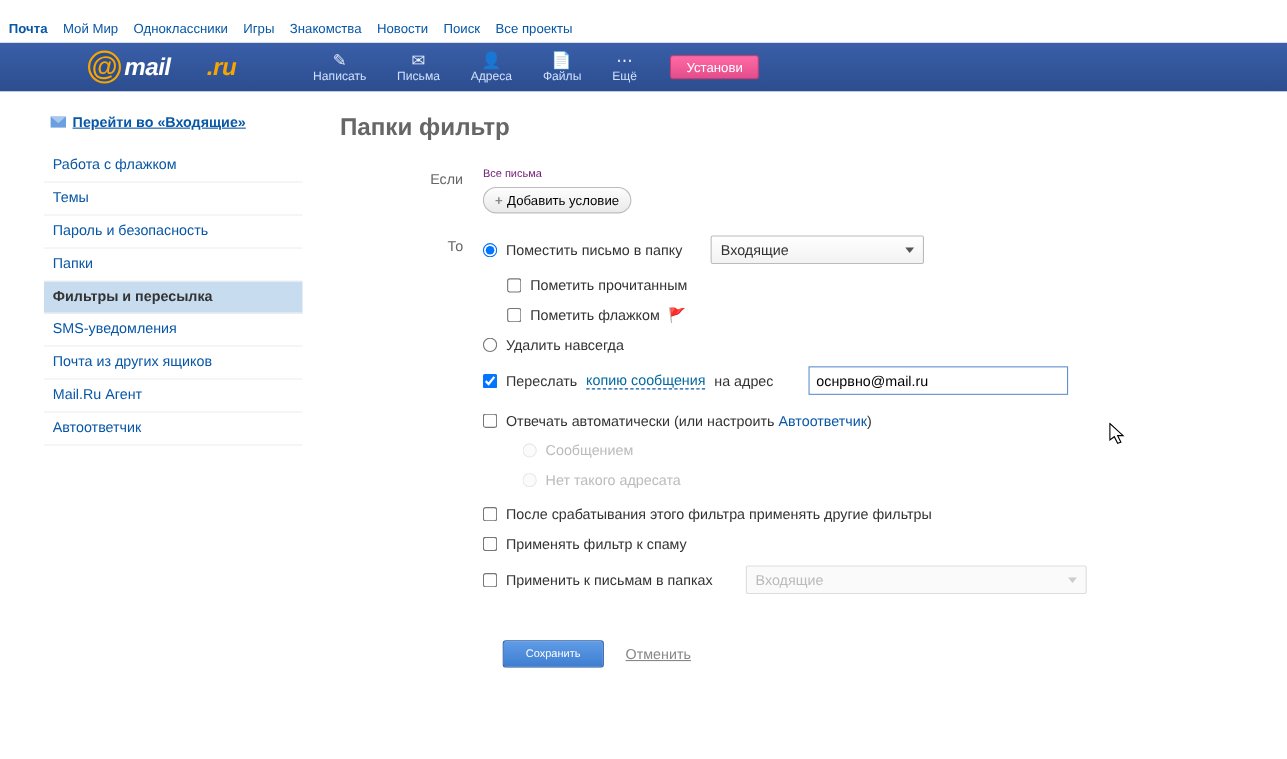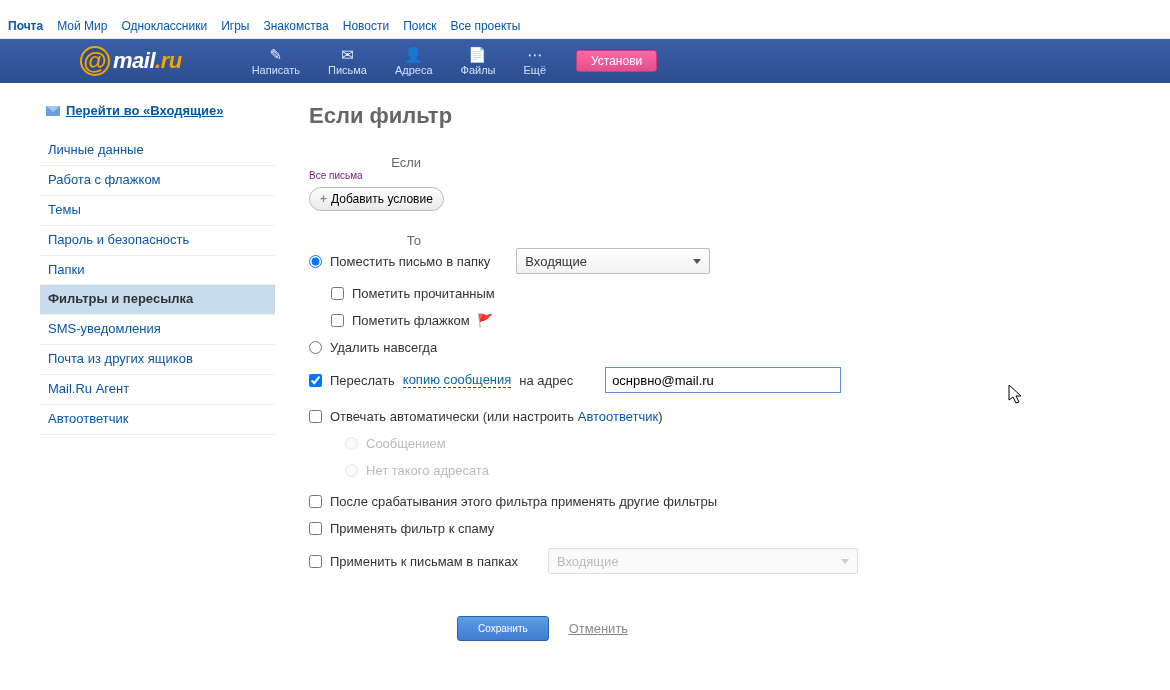--- a/index.html
+++ b/index.html
@@ -7,21 +7,21 @@
 a { color: #0857a6; text-decoration: none; }
 
 .topbar { height: 20px; background: #fff; border-bottom: 1px solid #e8e8e8; padding-left: 8px; display: flex; gap: 14px; font-size: 12px; margin-top: 19px; }
 .topbar a { color: #0857a6; }
 .topbar a.active { font-weight: bold; }
 
 .header { height: 44px; background: linear-gradient(#3a5fa8, #2c4d8f); display: flex; align-items: center; padding: 0 0 0 80px; }
 .logo { display: flex; align-items: center; gap: 3px; margin-right: 70px; }
 .logo-at { color: #f7a500; font-size: 24px; font-weight: bold; background: #2c4d8f; border: 2px solid #f7a500; border-radius: 50%; width: 30px; height: 30px; display: inline-flex; align-items: center; justify-content: center; }
 .logo-text { color: #fff; font-size: 22px; font-weight: bold; font-style: italic; letter-spacing: -0.5px; }
-.logo-dot { color: #f7a500; }
+.logo-dot { color: #f7a500; padding-left: 33px; }
 .nav-items { display: flex; gap: 28px; }
 .nav-item { display: flex; flex-direction: column; align-items: center; color: #cfe0ff; font-size: 11px; cursor: pointer; }
 .nav-item .ico { height: 18px; display: flex; align-items: center; justify-content: center; color: #e8f0ff; font-size: 15px; }
 .install-btn { margin-left: 30px; background: linear-gradient(#ff6aa6, #e34d8b); color: #fff; border: 1px solid #c03d76; border-radius: 3px; padding: 3px 14px; font-size: 12px; cursor: pointer; }
 
 .container { display: flex; padding: 20px 0 0 40px; }
 .sidebar { width: 235px; }
 .goto-inbox { display: flex; align-items: center; gap: 6px; margin-bottom: 18px; padding-left: 6px; }
 .goto-inbox a { font-weight: bold; text-decoration: underline; font-size: 13px; }
 .env-icon { width: 14px; height: 10px; background: #6aa0e0; position: relative; display: inline-block; }
@@ -29,21 +29,21 @@
 
 .side-menu { list-style: none; }
 .side-menu li { padding: 6px 8px; border-bottom: 1px solid #eee; line-height: 1.3; }
 .side-menu li a { color: #0857a6; font-size: 13px; }
 .side-menu li.active { background: #c8dcf0; }
 .side-menu li.active a { color: #333; font-weight: bold; text-align: right; }
 
 .main { flex: 1; padding-left: 34px; padding-right: 40px; }
 .page-title { font-size: 22px; font-weight: bold; color: #666; margin-bottom: 24px; }
 
-.form-row { display: flex; margin-bottom: 20px; flex-direction: column; }
+.form-row { display: flex; margin-bottom: 20px; }
 .form-label { width: 130px; text-align: right; padding-right: 18px; color: #666; padding-top: 2px; font-size: 13px; }
 .form-content { flex: 1; }
 
 .all-letters { font-size: 10px; color: #701a75; margin-bottom: 6px; }
 .add-cond-btn { background: linear-gradient(#fdfdfd, #eaeaea); border: 1px solid #bbb; border-radius: 12px; padding: 4px 10px; font-size: 12px; cursor: pointer; display: inline-flex; align-items: center; gap: 4px; }
 .add-cond-btn::before { content: "+"; color: #888; font-weight: bold; }
 
 .option-line { display: flex; align-items: center; gap: 8px; margin-bottom: 12px; font-size: 13px; }
 .option-line input[type="radio"], .option-line input[type="checkbox"] { margin: 0; }
 .option-indent { margin-left: 22px; }
@@ -112,35 +112,34 @@
   <button class="install-btn">Установи</button>
 </div>
 
 <div class="container">
   <div class="sidebar">
     <div class="goto-inbox">
       <span class="env-icon"></span>
       <a href="#">Перейти во «Входящие»</a>
     </div>
     <ul class="side-menu">
-      <li><a href="#">Личные данные</a></li>
       <li><a href="#">Работа с флажком</a></li>
       <li><a href="#">Темы</a></li>
       <li><a href="#">Пароль и безопасность</a></li>
       <li><a href="#">Папки</a></li>
       <li class="active"><a href="#">Фильтры и пересылка</a></li>
       <li><a href="#">SMS-уведомления</a></li>
       <li><a href="#">Почта из других ящиков</a></li>
       <li><a href="#">Mail.Ru Агент</a></li>
       <li><a href="#">Автоответчик</a></li>
     </ul>
   </div>
 
   <div class="main">
-    <h1 class="page-title">Если фильтр</h1>
+    <h1 class="page-title">Папки фильтр</h1>
 
     <div class="form-row">
       <div class="form-label">Если</div>
       <div class="form-content">
         <div class="all-letters">Все письма</div>
         <button class="add-cond-btn">Добавить условие</button>
       </div>
     </div>
 
     <div class="form-row">

